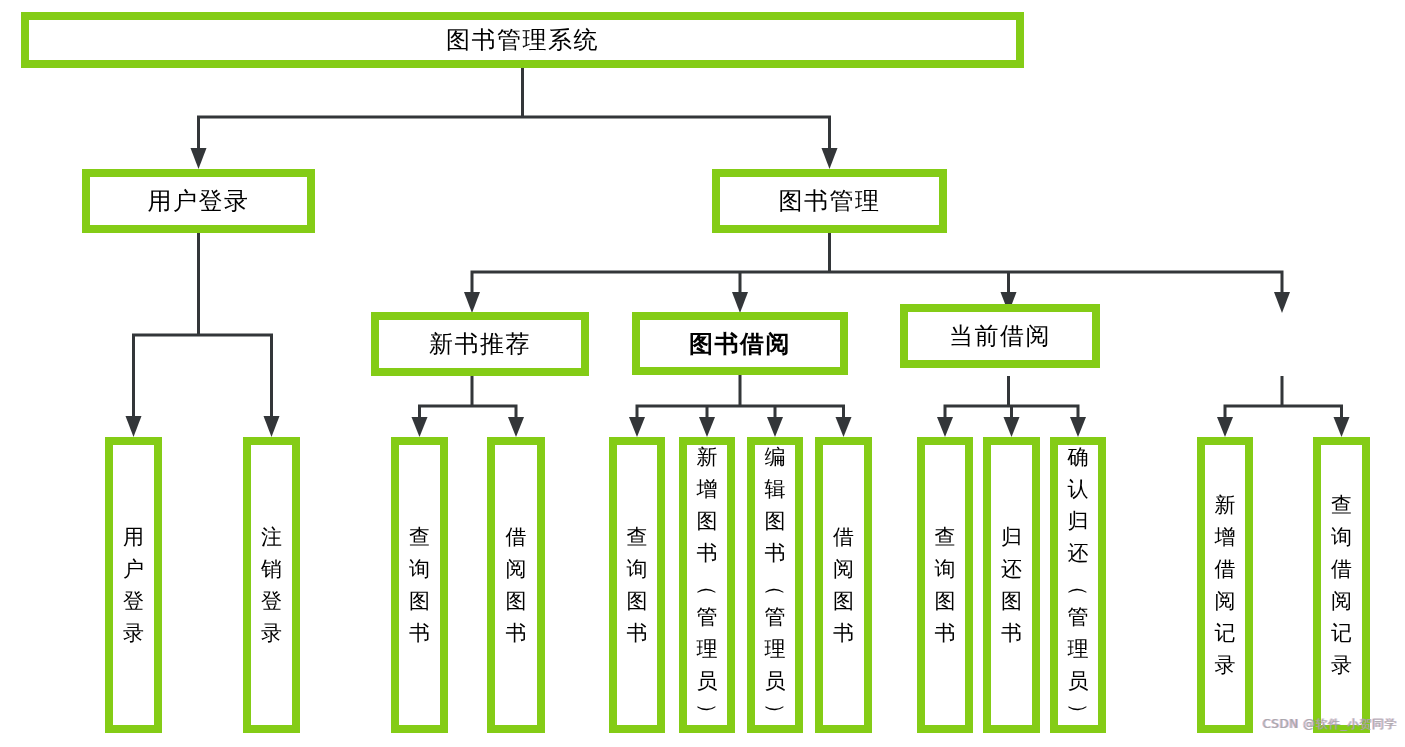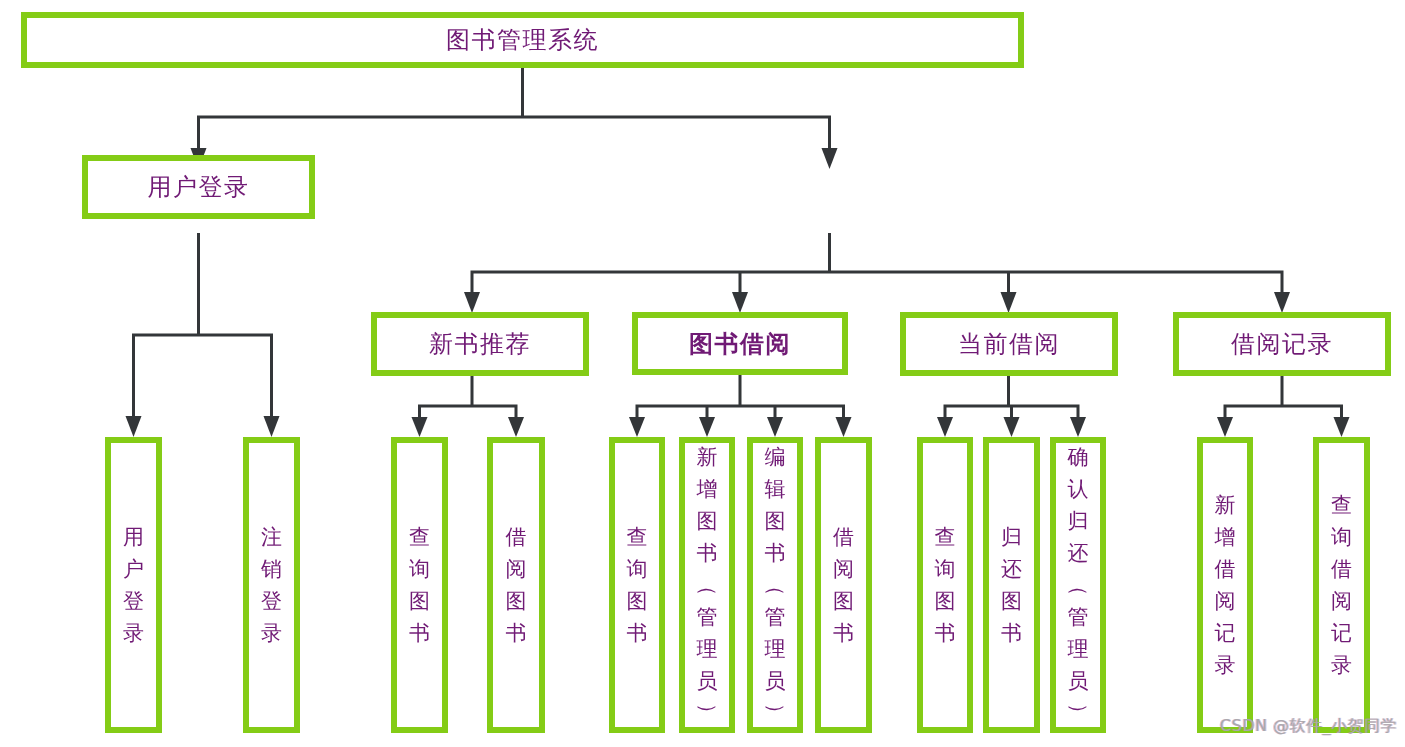--- a/index.html
+++ b/index.html
@@ -4,34 +4,34 @@
 <style>
   html,body { margin:0; padding:0; background:#ffffff; }
   #stage {
     position:relative; width:1405px; height:747px; background:#ffffff;
     font-family:"DejaVu Sans","Liberation Sans",sans-serif;
     overflow:hidden;
   }
   #connectors { position:absolute; left:0; top:0; width:1405px; height:747px; }
   .box {
     position:absolute; box-sizing:border-box;
-    border:6px solid #84cc16; background:#ffffff;
+    border:8px solid #84cc16; background:#ffffff;
     display:flex; align-items:center; justify-content:center;
-    color:#701a75; font-size:24px; letter-spacing:1.5px;
+    color:#000000; font-size:24px; letter-spacing:1.5px;
     white-space:nowrap;
     text-align:center;
   }
   .vbox {
     flex-direction:column; font-size:21px; letter-spacing:0;
   }
   .vbox .ch { line-height:1; margin:5.5px 0; display:block; }
   .vbox .ch.rot { transform:rotate(90deg); }
   #watermark {
     position:absolute; right:8px; top:716px;
-    font-size:16px; letter-spacing:0.5px;
+    font-size:12px; letter-spacing:0.5px;
     color:#a9a9ad;
     text-shadow:-1px 0 0 rgba(226,120,120,0.45), 1px 0 0 rgba(120,140,226,0.45);
     white-space:nowrap;
   }
 </style>
 </head>
 <body>
 
 <div id="stage">
 
@@ -70,26 +70,26 @@
       <polygon points="937,417 953,417 945,437"></polygon>
       <polygon points="1003.5,417 1019.5,417 1011.5,437"></polygon>
       <polygon points="1070,417 1086,417 1078,437"></polygon>
       <polygon points="1217,417 1233,417 1225,437"></polygon>
       <polygon points="1333.5,417 1349.5,417 1341.5,437"></polygon>
     </g>
   </svg>
 
   <div class="box" style="left:21px; top:12px; width:1003px; height:56px;">图书管理系统</div>
 
-  <div class="box" style="left:82px; top:155px; width:233px; height:64px;">用户登录</div>
+  <div class="box" style="left:82px; top:169px; width:233px; height:64px;">用户登录</div>
+  <div class="box" style="left:712px; top:169px; width:235px; height:64px;">图书管理</div>
 
   <div class="box" style="left:363px; top:312px; width:218px; height:64px;margin-left:8px;">新书推荐</div>
   <div class="box" style="left:632px; top:312px; width:216px; height:63px;font-weight:bold;">图书借阅</div>
-  <div class="box" style="left:900px; top:312px; width:218px; height:64px;">当前借阅</div>
-  <div class="box" style="left:1173px; top:312px; width:218px; height:64px;">借阅记录</div>
+  <div class="box" style="left:900px; top:304px; width:200px; height:64px;">当前借阅</div>
 
   <div class="box vbox" style="left:105px; top:437px; width:57px; height:296px;">
       <span class="ch">用</span>
       <span class="ch">户</span>
       <span class="ch">登</span>
       <span class="ch">录</span>
     </div>
   <div class="box vbox" style="left:243px; top:437px; width:57px; height:296px;">
       <span class="ch">注</span>
       <span class="ch">销</span>

